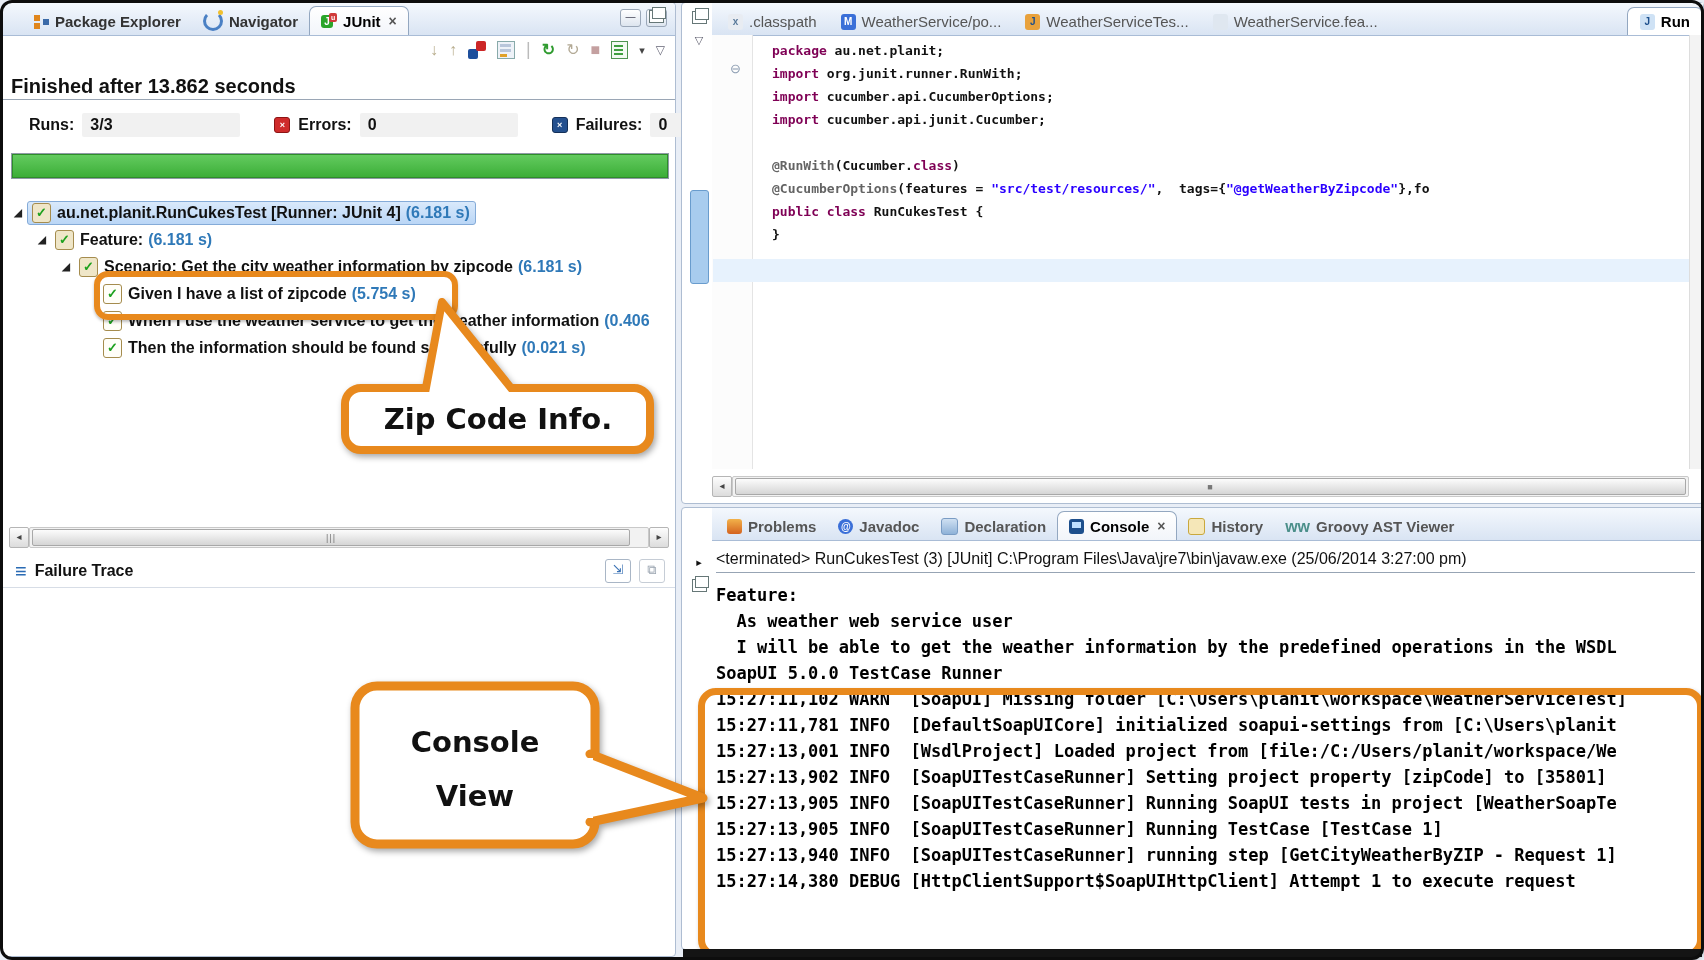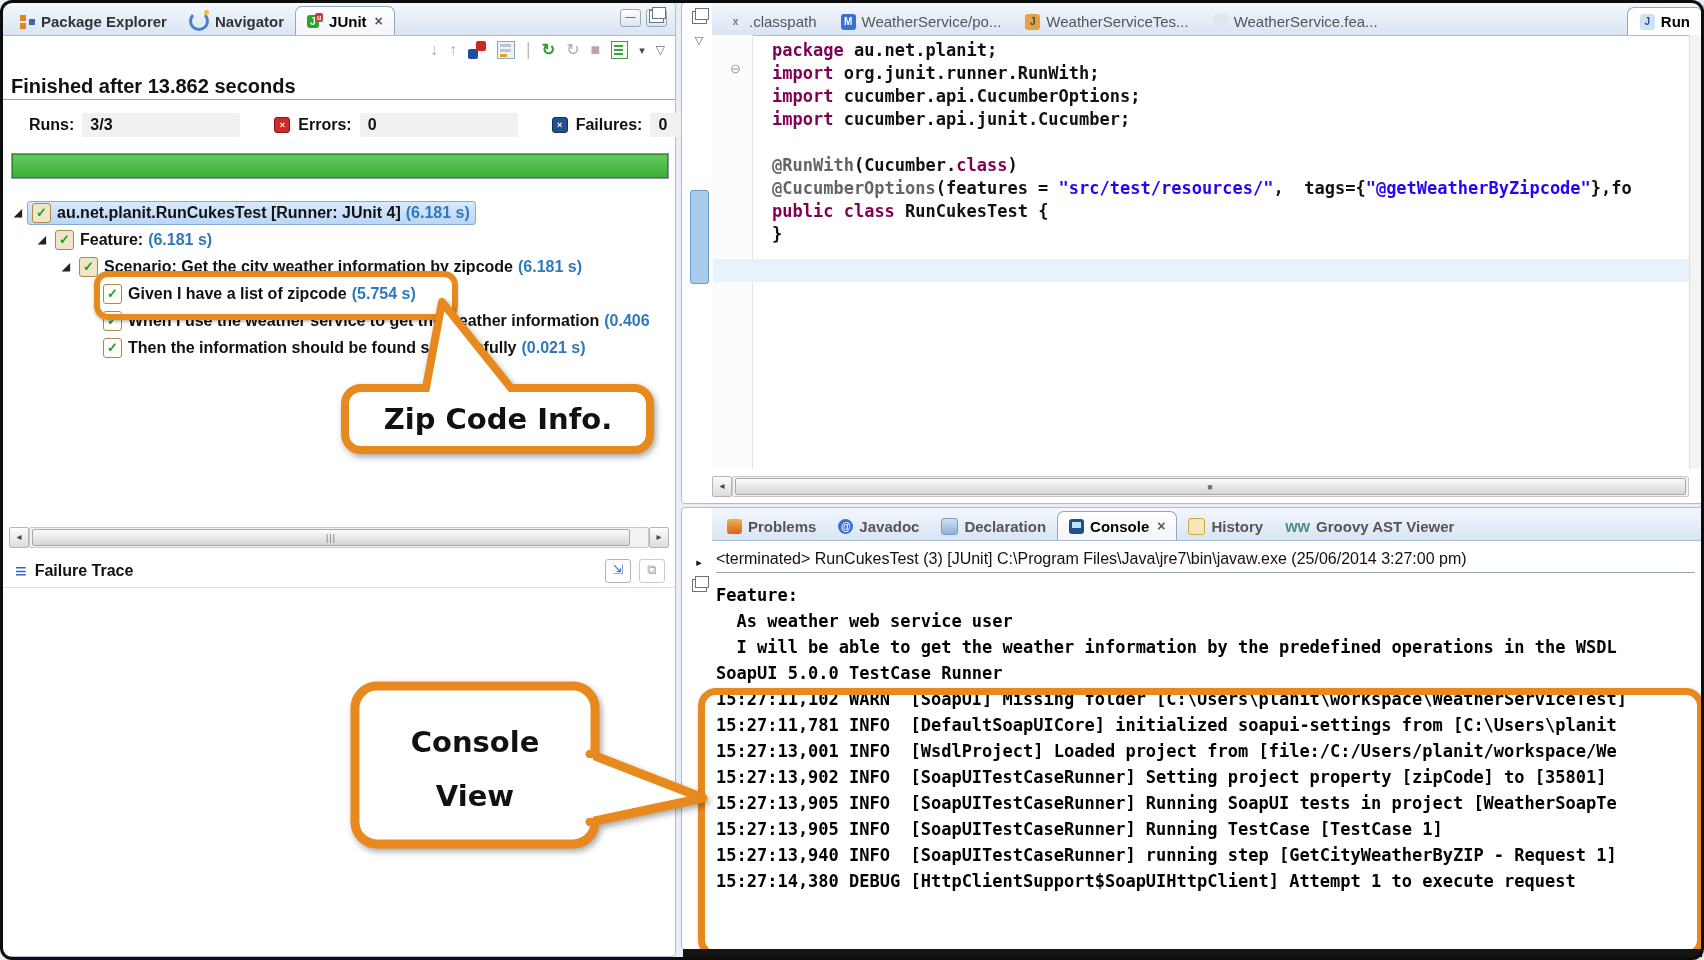--- a/index.html
+++ b/index.html
@@ -9,21 +9,21 @@
 
   
   .panel{position:absolute;background:#fff;border:1px solid #aebdd2;border-radius:4px;}
   #left-panel{left:2px;top:2px;width:672px;height:953px;}
   #editor-panel{left:681px;top:2px;width:1021px;height:500px;}
   #console-panel{left:681px;top:507px;width:1021px;height:441px;}
 
   
   .tabstrip{position:absolute;left:0;top:0;right:0;height:32px;
             background:linear-gradient(#f4f8fd,#d9e4f3);border-bottom:1px solid #a9bcd6;
-            display:flex;align-items:flex-end;padding-left:6px;border-radius:4px 4px 0 0;}
+            display:flex;align-items:flex-end;padding-left:20px;border-radius:4px 4px 0 0;}
   .tab{height:28px;display:flex;align-items:center;gap:6px;padding:0 11px;font-size:15px;
        font-weight:600;color:#333;white-space:nowrap;}
   .tab.sel{background:linear-gradient(#ffffff,#f2f5fa);border:1px solid #93a7c0;border-bottom:none;
            border-radius:7px 7px 0 0;color:#000;}
   .tab-close{font-size:14px;color:#555;font-weight:bold;margin-left:2px;}
 
   
   .gicon{display:inline-block;text-align:center;}
   .ic-pkg{width:15px;height:15px;position:relative;}
   .ic-pkg i{position:absolute;width:6px;height:6px;background:#e0861c;left:0;top:1px;}
@@ -113,21 +113,21 @@
                background:linear-gradient(#f4f8fd,#d9e4f3);border-bottom:1px solid #a9bcd6;padding-left:4px;overflow:hidden;}
   .etab{height:27px;display:flex;align-items:center;gap:6px;padding:0 12px;font-size:15px;color:#555;white-space:nowrap;}
   .etab.sel{background:#fff;border:1px solid #93a7c0;border-bottom:none;border-radius:7px 7px 0 0;color:#000;font-weight:600;}
   .ftab-icon{display:inline-block;width:15px;height:16px;border-radius:3px;font-size:10px;font-weight:bold;
              line-height:16px;text-align:center;}
   #gutter{position:absolute;left:30px;top:32px;width:40px;bottom:34px;background:#fcfcfc;border-right:1px solid #e4e4e4;}
   #range-bar{position:absolute;left:8px;top:187px;width:17px;height:92px;background:#a8ccee;border:1px solid #699ccd;border-radius:3px;}
   #fold-minus{position:absolute;left:48px;top:58px;color:#8a9bb0;font-size:13px;}
   #cur-line{position:absolute;left:31px;top:256px;right:10px;height:23px;background:#e7f2fd;}
   #code-lines{position:absolute;left:90px;top:36px;right:4px;font-family:"DejaVu Sans Mono",monospace;
-              font-size:17px;font-weight:bold;line-height:23px;white-space:pre;overflow:hidden;}
+              font-size:13px;font-weight:bold;line-height:23px;white-space:pre;overflow:hidden;}
   .c-kw{color:#7f0055;}
   .c-str{color:#2a00ff;}
   .c-ann{color:#646464;}
   .c-pl{color:#111;}
   #editor-hscroll{left:30px;bottom:6px;right:14px;}
   #editor-hscroll .sb-thumb{left:2px;right:2px;}
   #editor-vsb{position:absolute;right:0;top:32px;width:13px;bottom:34px;background:#f3f3f3;border-left:1px solid #ddd;}
 
   
   #console-tabs{position:absolute;left:30px;top:0;right:0;height:32px;display:flex;align-items:flex-end;

